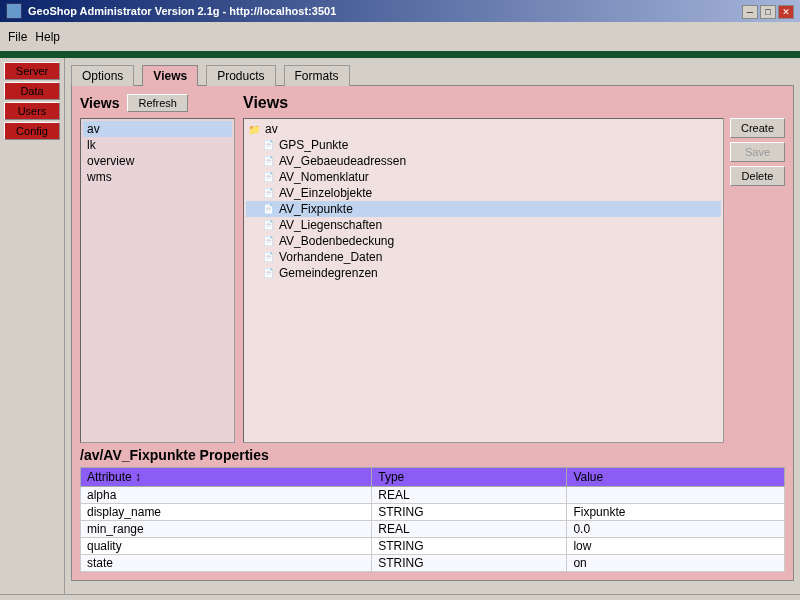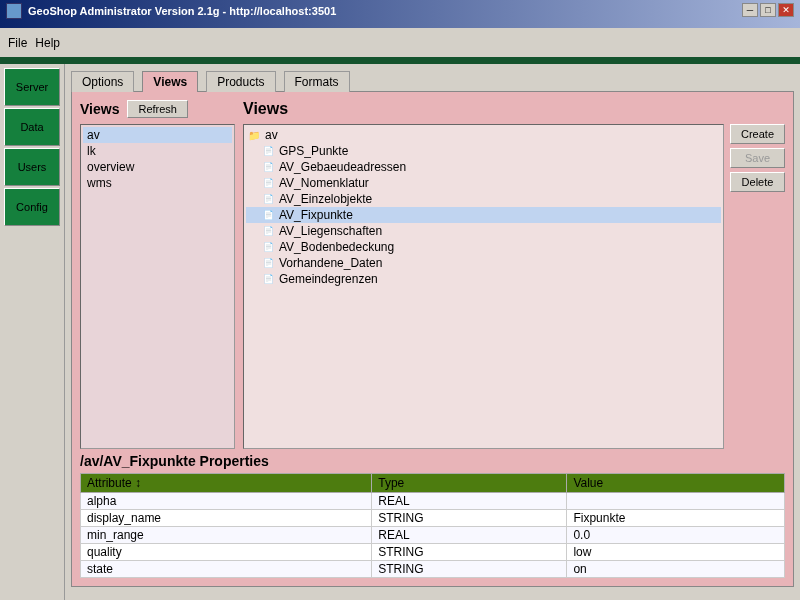--- a/index.html
+++ b/index.html
@@ -11,23 +11,23 @@
       height: 600px;
       overflow: hidden;
     }
 
     
     #titlebar {
       background: linear-gradient(to right, #0a246a, #a6b5da);
       color: white;
       padding: 3px 6px;
       display: flex;
-      align-items: flex-start;
+      align-items: flex-end;
       justify-content: space-between;
-      height: 28px;
+      height: 22px;
     }
     #titlebar-left {
       display: flex;
       align-items: center;
       gap: 6px;
     }
     #titlebar-icon {
       width: 16px;
       height: 16px;
       background: #6699cc;
@@ -79,25 +79,25 @@
     #sidebar {
       width: 65px;
       background: #d4d0c8;
       border-right: 1px solid #999;
       padding: 4px;
       display: flex;
       flex-direction: column;
       gap: 2px;
     }
     .sidebar-btn {
-      background: #15803d;
+      background: #b91c1c;
       border: 1px solid #888;
       border-top-color: #fff;
       border-left-color: #fff;
-      padding: 12px 4px;
+      padding: 2px 4px;
       text-align: center;
       font-size: 11px;
       cursor: pointer;
       color: #000;
     }
 
     
     #content {
       flex: 1;
       padding: 6px;
@@ -282,21 +282,21 @@
       font-weight: bold;
       margin-bottom: 4px;
     }
     #properties-table {
       width: 100%;
       border-collapse: collapse;
       font-size: 12px;
       background: #f8f0f0;
     }
     #properties-table th {
-      background: #4d7c0f;
+      background: #8b5cf6;
       border: 1px solid #aaa;
       padding: 2px 6px;
       font-weight: normal;
       text-align: left;
     }
     #properties-table td {
       border: 1px solid #ccc;
       padding: 1px 6px;
       background: white;
     }

